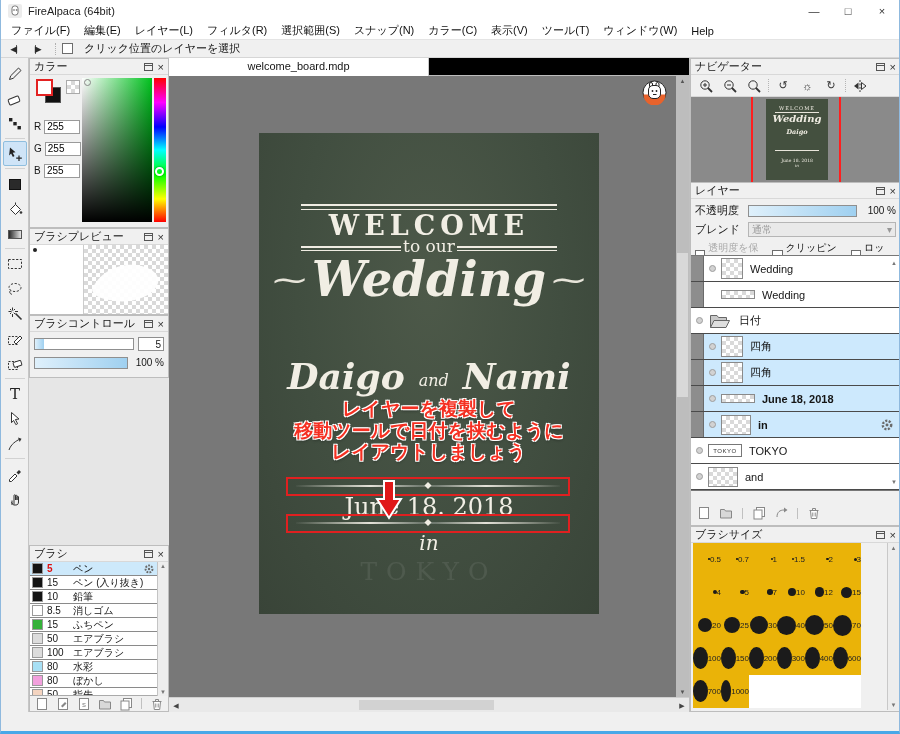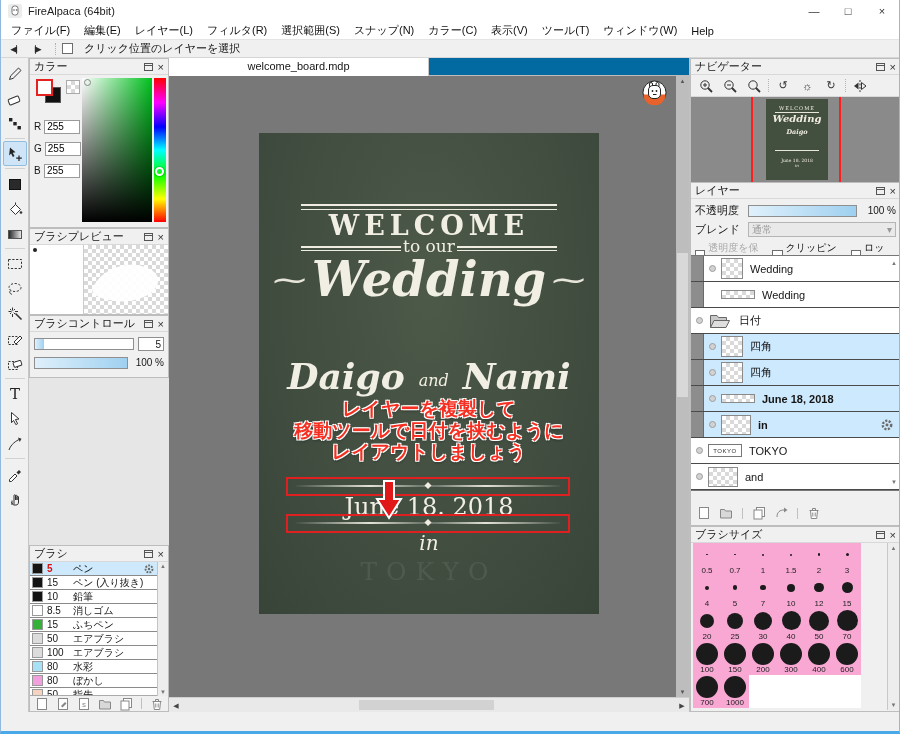--- a/index.html
+++ b/index.html
@@ -62,21 +62,21 @@
 .brow{height:14px;display:flex;align-items:center;gap:4px;padding-left:2px;background:#fff;border-bottom:1px solid #8a8a8a;padding-right:12px;position:relative}
 .brow .sw{width:11px;height:11px;border:1px solid #9a9a9a;flex:0 0 auto}
 .brow .bsz{width:22px;font-size:10px}
 .brow .bnm{flex:1;font-size:10px;white-space:nowrap}
 .brow.sel{background:#cde9fb}
 .brow.sel .bsz{color:#e01010;font-weight:bold}
 .bscroll{position:absolute;right:0;top:16px;bottom:15px;width:11px;background:#ededed;border-left:1px solid #c4c4c4;display:flex;flex-direction:column;justify-content:space-between;align-items:center;padding:1px 0;font-size:6px;color:#777}
 .bfoot{position:absolute;left:0;right:0;bottom:0;height:15px;background:#f0f0f0;display:flex;align-items:center;gap:5px;padding-left:4px}
 .fsep{width:1px;height:11px;border-left:1px solid #c0c0c0;margin:0 2px}
 
-.tabbar{position:absolute;left:168px;top:58px;width:520px;height:18px;background:#0369a1;border-bottom:1px solid #bdbdbd}
+.tabbar{position:absolute;left:168px;top:58px;width:520px;height:18px;background:#000000;border-bottom:1px solid #bdbdbd}
 .tab{position:absolute;left:0;top:0;width:260px;height:18px;background:#fff;border-right:1px solid #c8c8c8;text-align:center;line-height:17px;font-size:11px}
 .canvas{position:absolute;left:168px;top:76px;width:520px;height:621px;background:#787878;overflow:hidden}
 .vscroll{position:absolute;right:0;top:0;bottom:0;width:13px;background:#bdbdbd;display:block}
 .vthumb{position:absolute;left:1px;right:1px;top:177px;height:144px;background:#d8d8d8}
 .scar{position:absolute;width:13px;text-align:center;font-size:6px;color:#555}
 .hscroll{position:absolute;left:168px;top:697px;width:520px;height:15px;background:#e9e9e9;border-top:1px solid #cfcfcf}
 .hthumb{position:absolute;left:190px;width:135px;top:2px;bottom:2px;background:#d2d2d2}
 .hscar{position:absolute;top:0;height:15px;line-height:15px;font-size:7px;color:#444;width:14px;text-align:center}
 .mascot{position:absolute;right:22px;top:4px;width:25px;height:25px}
 
@@ -135,21 +135,21 @@
 .th.mid{width:30px;height:20px}
 .th.tok{width:34px;height:13px;background:#fff;border:1px solid #777;font-size:6px;display:flex;align-items:center;justify-content:center;letter-spacing:.5px;color:#333}
 .ly .nm{font-size:11px;white-space:nowrap}
 .ly .nm.b{font-weight:bold}
 .ly.sel{background:#cde9fd}
 .lygear{position:absolute;right:6px;top:6px}
 .lyscar{position:absolute;right:3px;font-size:6px;color:#777}
 .lyfoot{position:absolute;left:0;right:0;display:flex;align-items:center;gap:6px;padding-left:5px;height:16px}
 
 .szgrid{position:absolute;left:2px;top:16px;width:168px;display:flex;flex-wrap:wrap;background:#fff}
-.szcell{width:28px;height:33px;background:#f9a8d4;display:flex;flex-direction:column;align-items:center;justify-content:space-between;padding-bottom:1px}
+.szcell{width:28px;height:33px;background:#eab308;display:flex;flex-direction:row;align-items:center;justify-content:flex-end;padding-bottom:1px}
 .szdot{background:#1b1b1b;border-radius:50%;margin-bottom:auto;margin-top:auto}
 .szlbl{font-size:8px;color:#222;line-height:9px}
 .szscroll{position:absolute;right:1px;top:16px;bottom:1px;width:12px;background:#ededed;border-left:1px solid #c8c8c8;display:flex;flex-direction:column;justify-content:space-between;align-items:center;padding:2px 0;font-size:6px;color:#777}
 
 .statusbar{position:absolute;left:0;right:0;top:712px;height:19px;background:#f0f0f0;border-top:1px solid #d0d0d0;display:flex;align-items:center;gap:14px;padding-left:8px;font-size:11px;color:#111}
 </style>
 </head>
 <body>
 
 <div class="app">

